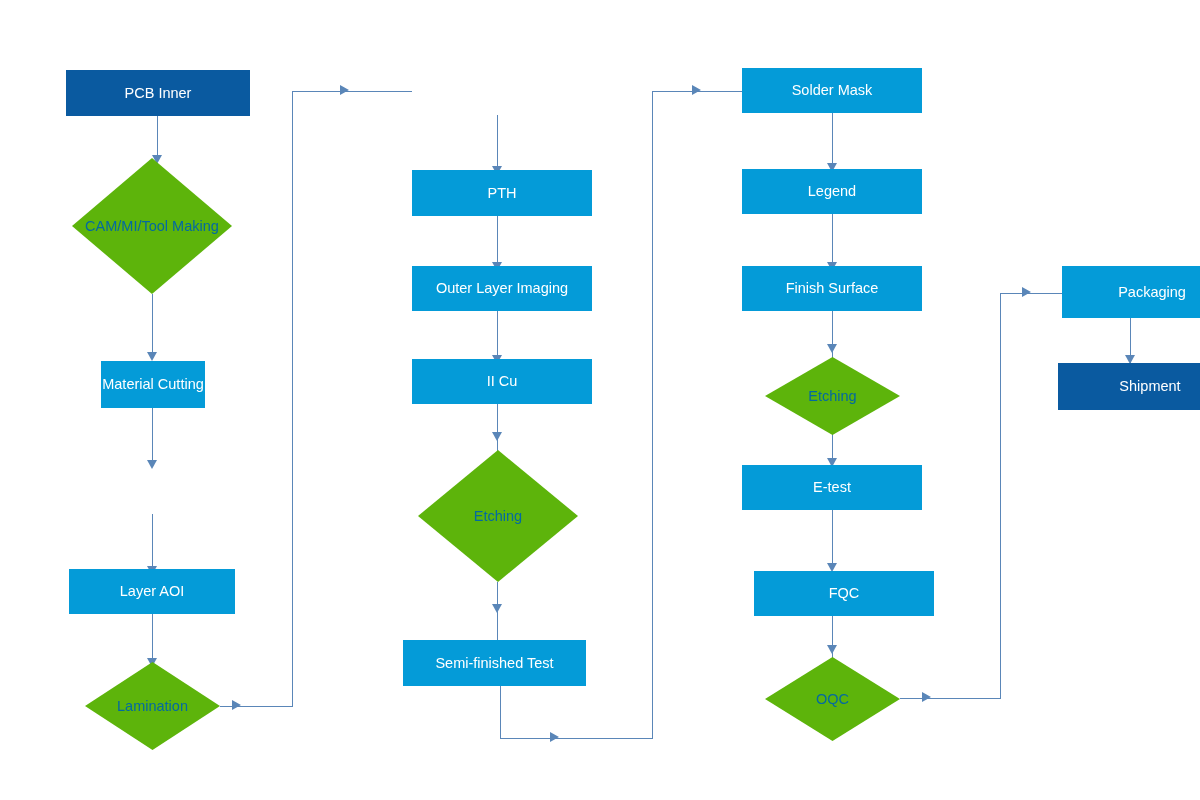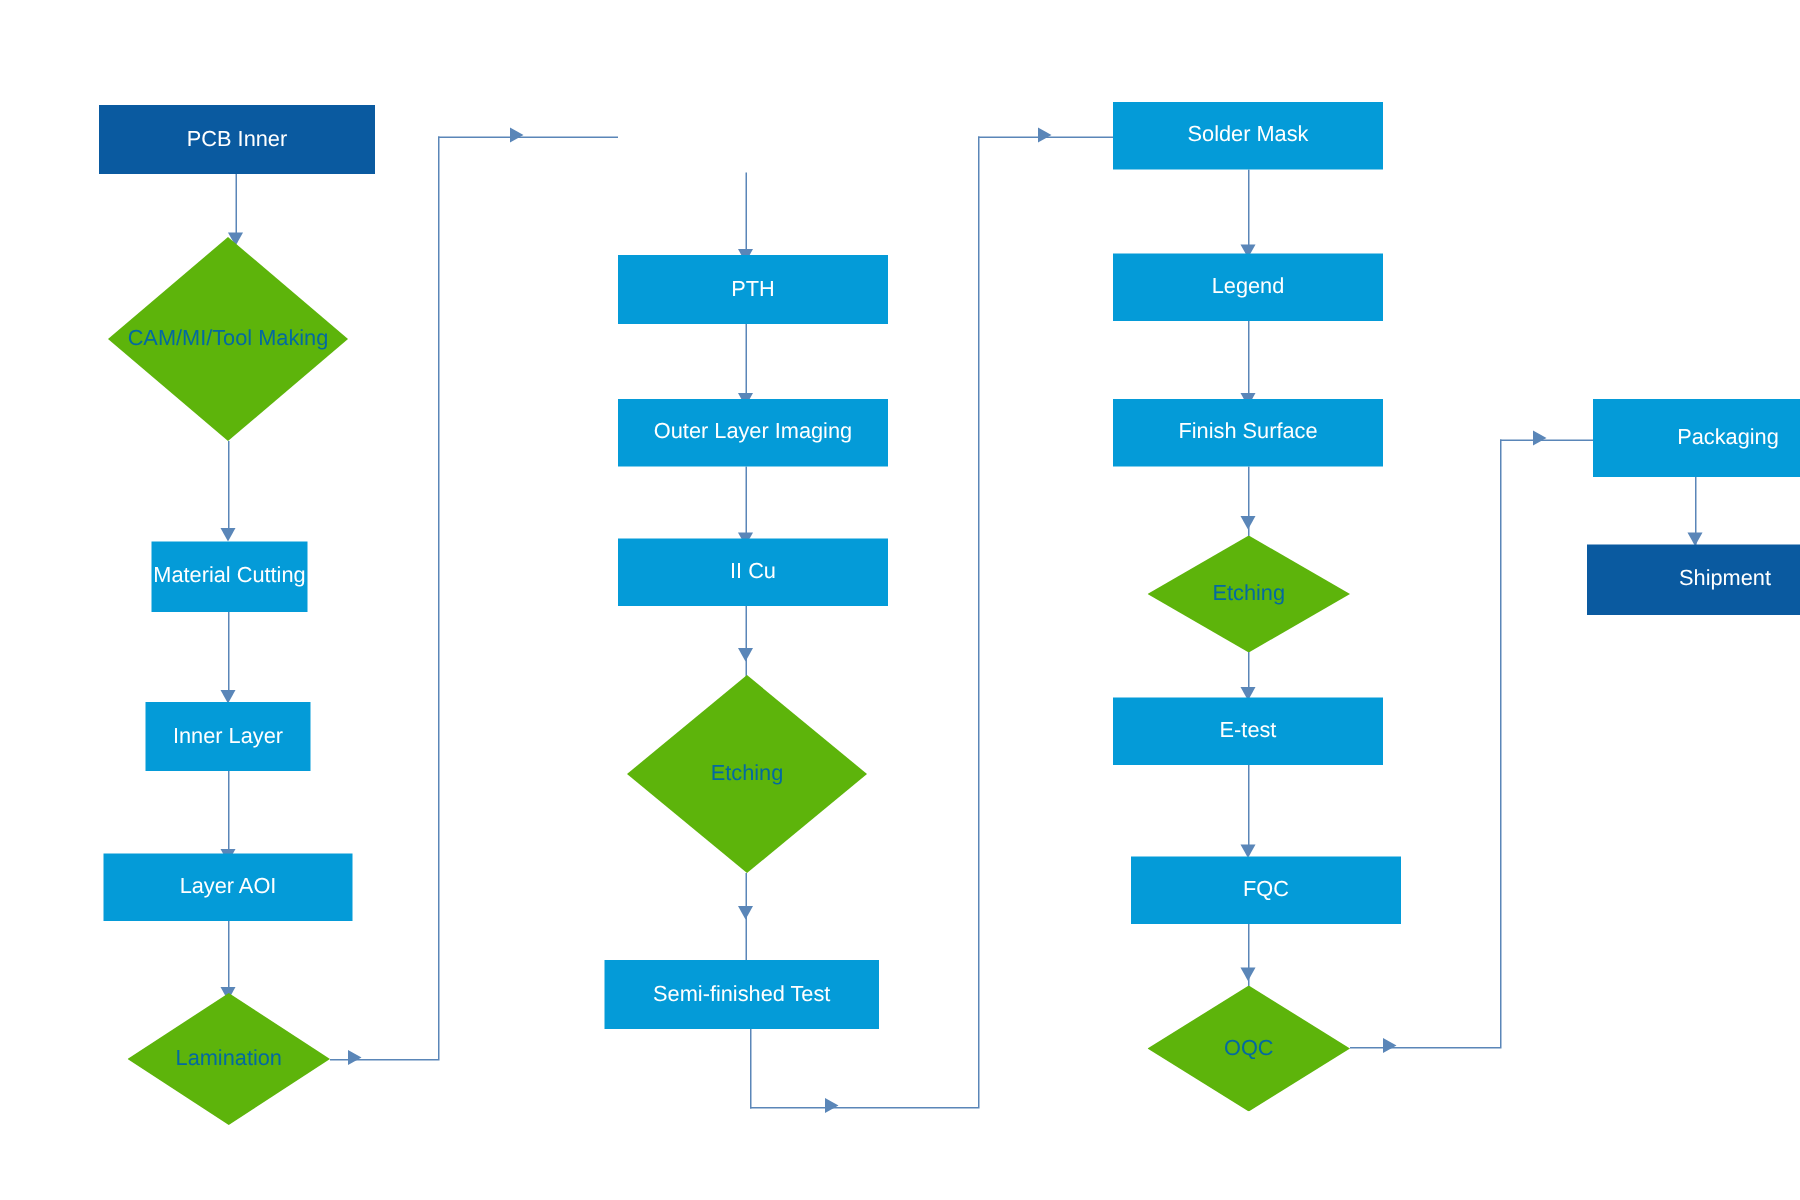--- a/index.html
+++ b/index.html
@@ -163,23 +163,20 @@
 
   <div class="node diamond" style="left:72px; top:158px; width:160px; height:136px;">
     <span class="dshape"></span>
     <span class="dlabel">CAM/MI/Tool Making</span>
   </div>
 
   <div class="node rect blue" style="left:101px; top:361px; width:104px; height:47px;">
     <span>Material Cutting</span>
   </div>
 
-  <div class="node rect blue" style="left:97px; top:468px; width:110px; height:46px;">
-    <span>Inner Layer</span>
-  </div>
 
   <div class="node rect blue" style="left:69px; top:569px; width:166px; height:45px;">
     <span>Layer AOI</span>
   </div>
 
   <div class="node diamond" style="left:85px; top:662px; width:135px; height:88px;">
     <span class="dshape"></span>
     <span class="dlabel">Lamination</span>
   </div>
 

